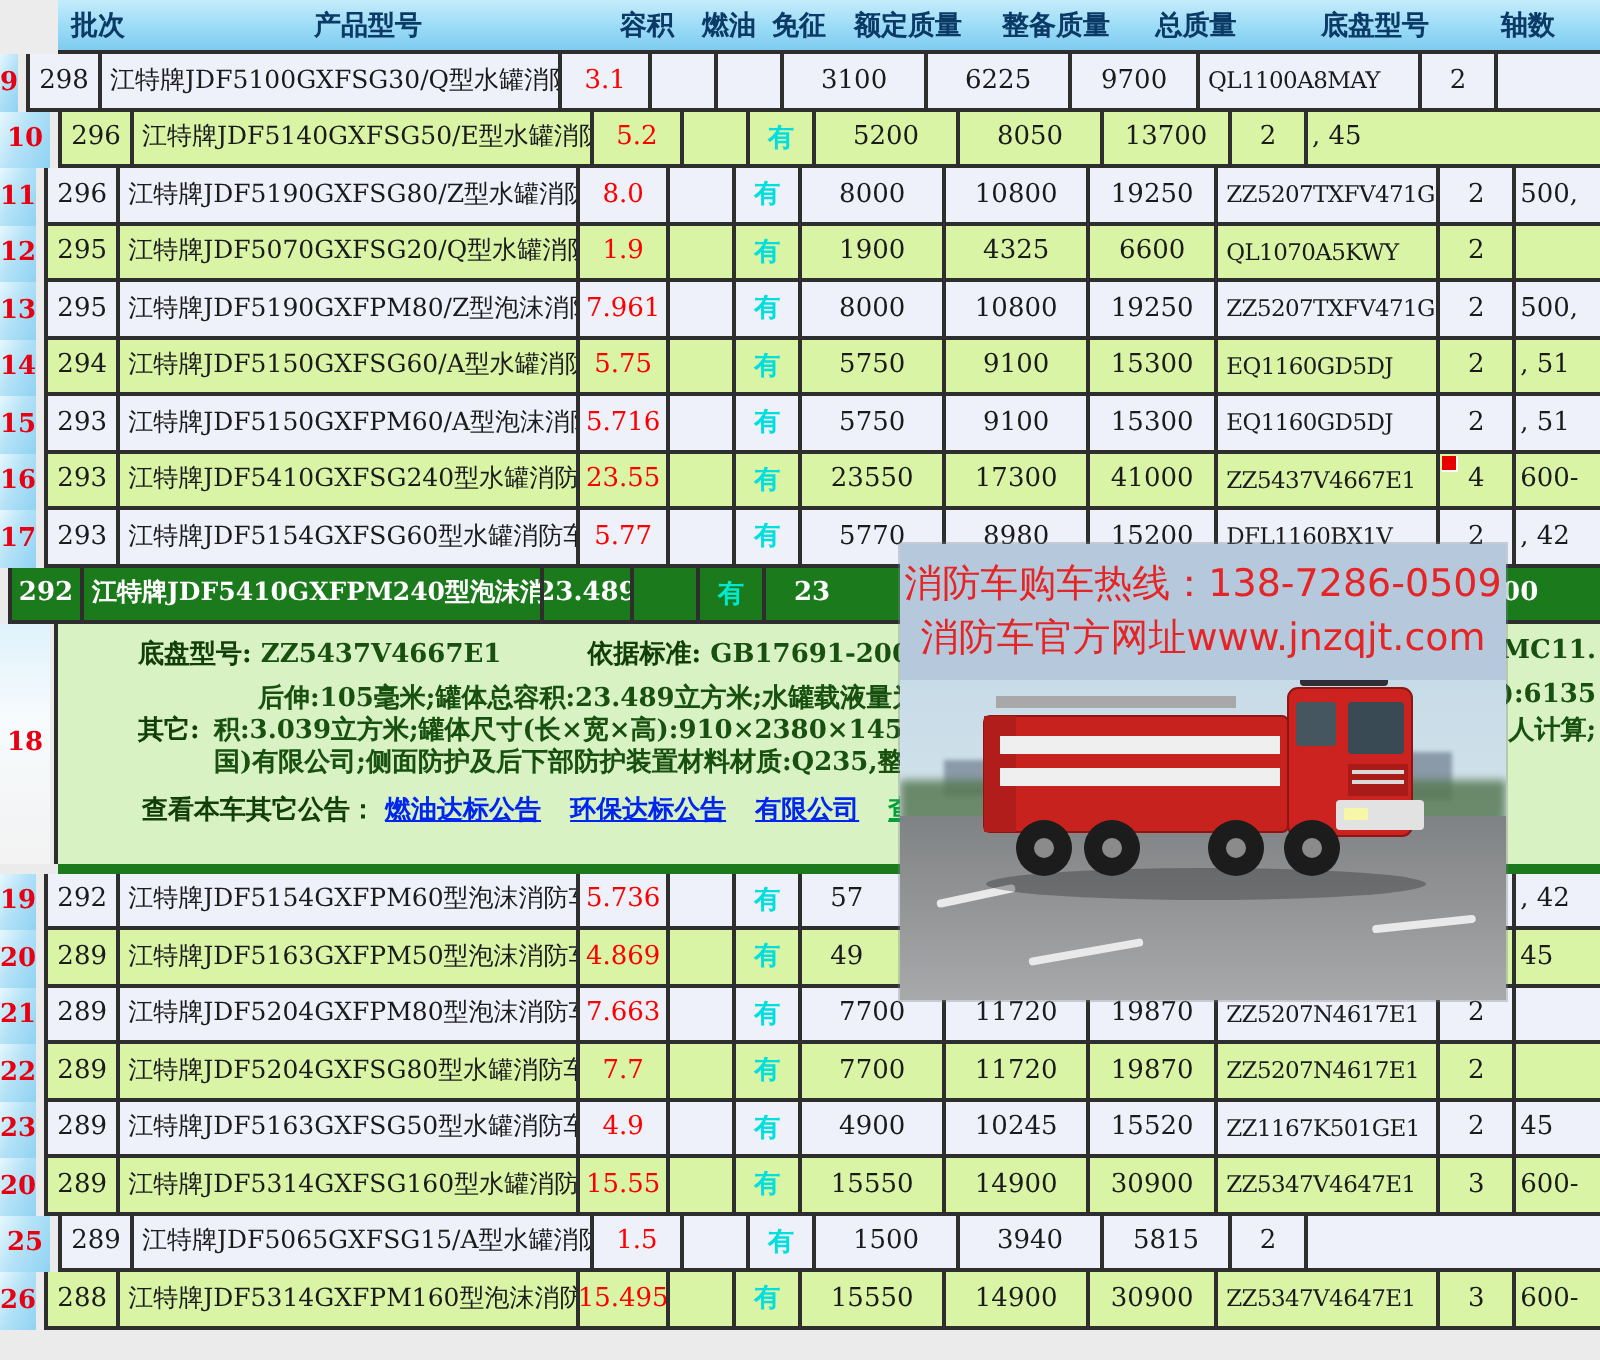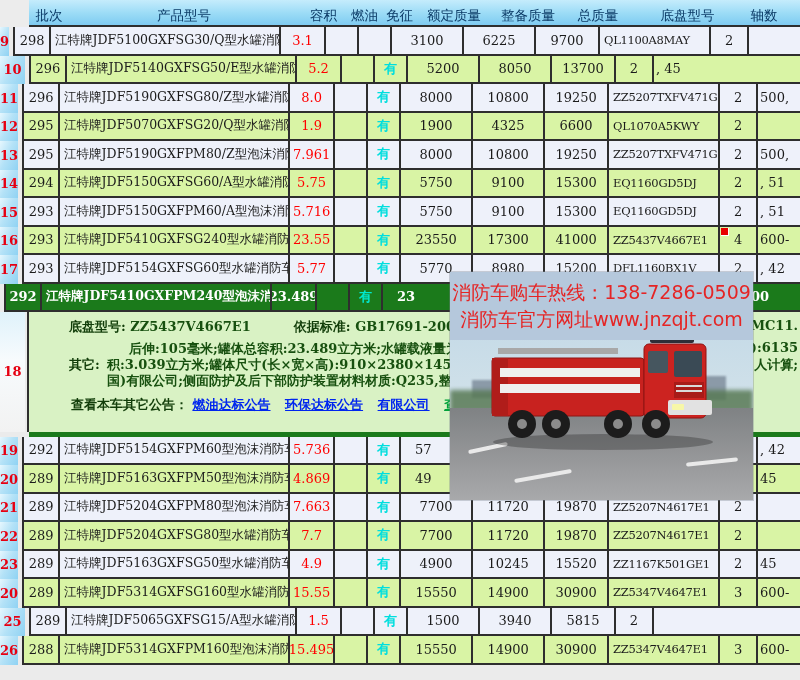--- a/index.html
+++ b/index.html
@@ -13,21 +13,21 @@
     --numred:#e60012;
   }
   *{box-sizing:border-box;margin:0;padding:0}
   body{background:#ebebeb;font-family:"DejaVu Serif","Liberation Serif",serif}
   .app{position:relative;width:800px;height:680px;overflow:hidden;background:#ebebeb}
 
   
   .hdr{display:flex;height:27px;align-items:stretch}
   .corner{width:25px;background:#ececec}
   .gap{width:4px;background:#ececec}
-  .hdrbar{flex:1;display:flex;align-items:flex-end;background:linear-gradient(180deg,#c5ecfc 0%,#9adbf6 55%,#7fcbf1 100%);border-bottom:2px solid var(--border);font-family:"DejaVu Sans","Liberation Sans",sans-serif;font-weight:normal;font-size:13.5px;color:#0b3a66}
+  .hdrbar{flex:1;display:flex;align-items:center;background:linear-gradient(180deg,#c5ecfc 0%,#9adbf6 55%,#7fcbf1 100%);border-bottom:2px solid var(--border);font-family:"DejaVu Sans","Liberation Sans",sans-serif;font-weight:bold;font-size:13.5px;color:#0b3a66}
   .hcell{display:flex;align-items:center;justify-content:center;border-left:2px solid transparent}
 
   
   .trow{display:flex;height:28.5px}
   .numcell{width:25px;margin-right:4px;display:flex;align-items:center;justify-content:center;background:linear-gradient(115deg,#e6f7fe 0%,#b4e2f7 45%,#8fd2f3 100%);color:var(--numred);font-weight:bold;font-size:13px}
   .cellwrap{flex:1;display:flex;border-left:2px solid var(--border);border-bottom:2px solid var(--border)}
   .cell{display:flex;align-items:center;justify-content:center;border-right:2px solid var(--border);font-size:13px;color:#1b1b1b;overflow:hidden;white-space:nowrap}
   .odd .cellwrap{background:var(--row-odd)}
   .even .cellwrap{background:var(--row-even)}
   .c-batch{width:36px}

